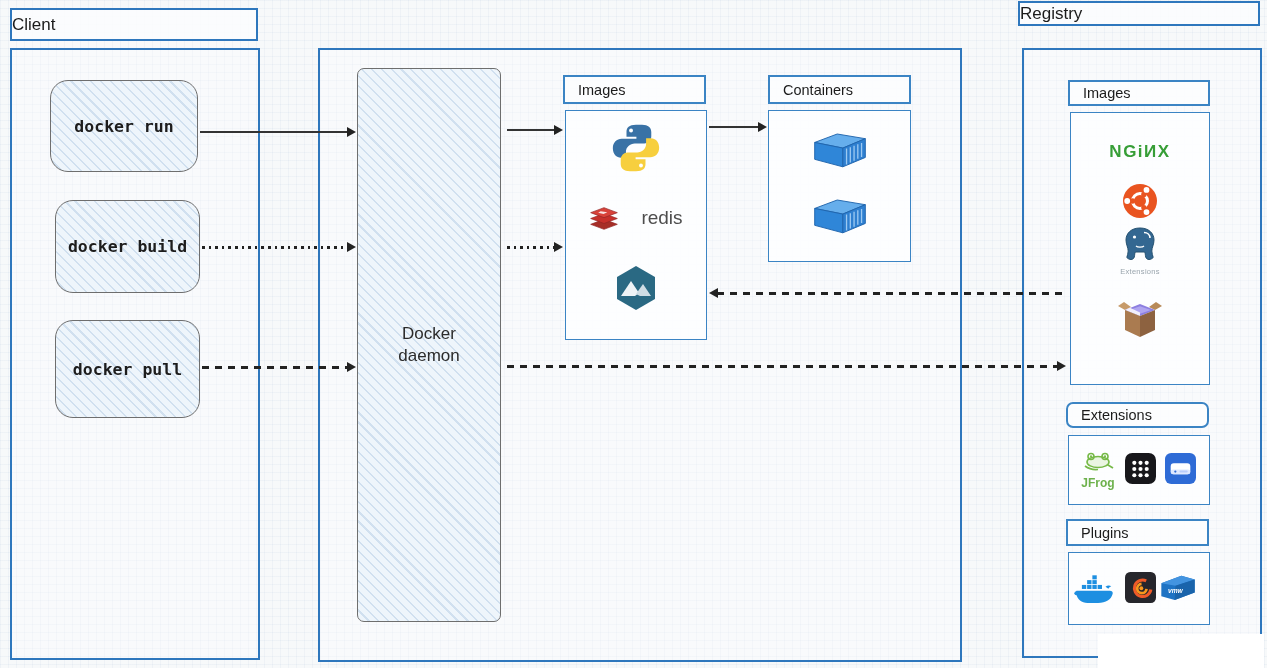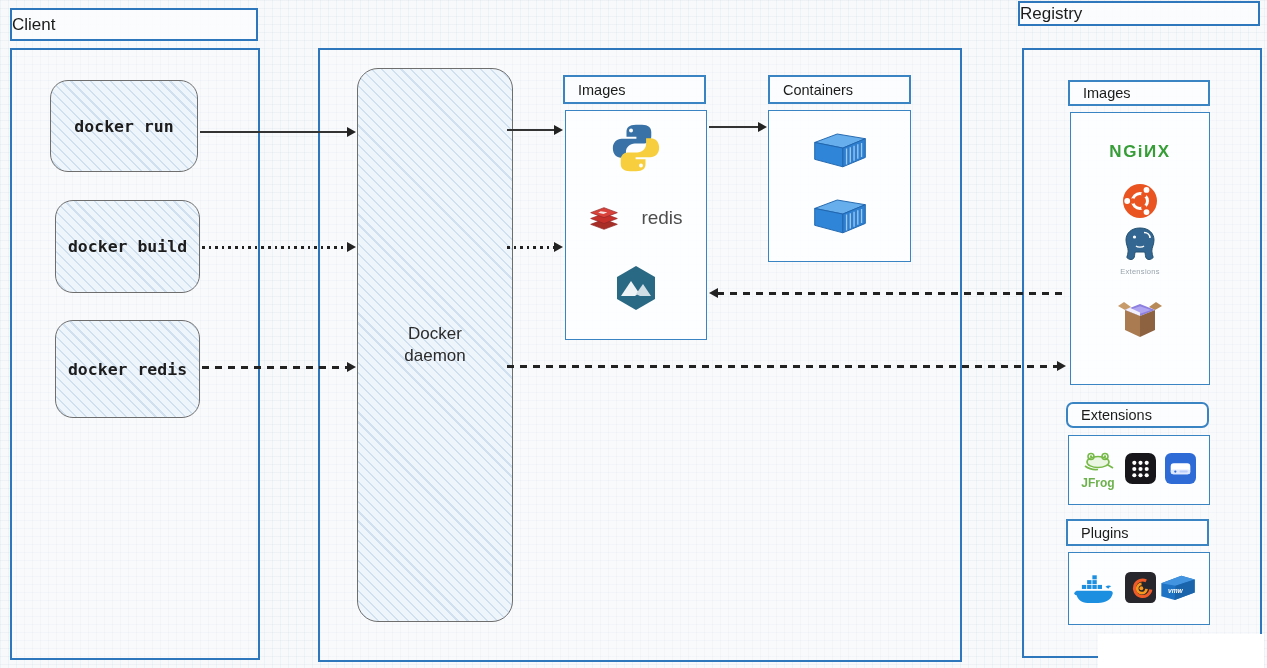--- a/index.html
+++ b/index.html
@@ -53,26 +53,26 @@
   </div>
   <div class="abs section-box" style="left:10px;top:48px;width:250px;height:612px;"></div>
 
   <div class="abs sketch" style="left:50px;top:80px;width:148px;height:92px;">
     <span class="cmd">docker run</span>
   </div>
   <div class="abs sketch" style="left:55px;top:200px;width:145px;height:93px;">
     <span class="cmd">docker build</span>
   </div>
   <div class="abs sketch" style="left:55px;top:320px;width:145px;height:98px;">
-    <span class="cmd">docker redis</span>
+    <span class="cmd">docker pull</span>
   </div>
 
   <div class="abs section-box" style="left:318px;top:48px;width:644px;height:614px;"></div>
 
-  <div class="abs sketch" style="left:357px;top:68px;width:156px;height:554px;border-radius:21px;">
+  <div class="abs sketch" style="left:357px;top:68px;width:144px;height:554px;border-radius:7px;">
     <div class="daemon-label" style="width:100px;">Docker daemon</div>
   </div>
 
   <div class="abs panel-label" style="left:563px;top:75px;width:143px;height:29px;">
     <span>Images</span>
   </div>
   <div class="abs panel-box" style="left:565px;top:110px;width:142px;height:230px;"></div>
 
   <svg class="abs" style="left:610px;top:122px;" width="52" height="52" viewBox="0 0 64 64">
     <path fill="#3972a6" d="M31.9 3.5c-8.4 0-11.6 3.6-11.6 8.9v5.8h12.2v2.4H14.3c-5.9 0-10.8 4.5-10.8 11.6 0 7.2 4.4 11.7 10.2 11.7h5.9v-7.1c0-5.9 5-10.4 10.9-10.4h11.7c4.9 0 8.6-3.9 8.6-8.8v-5.2c0-5.3-3.8-8.9-11.3-8.9h-7.6z"></path>

